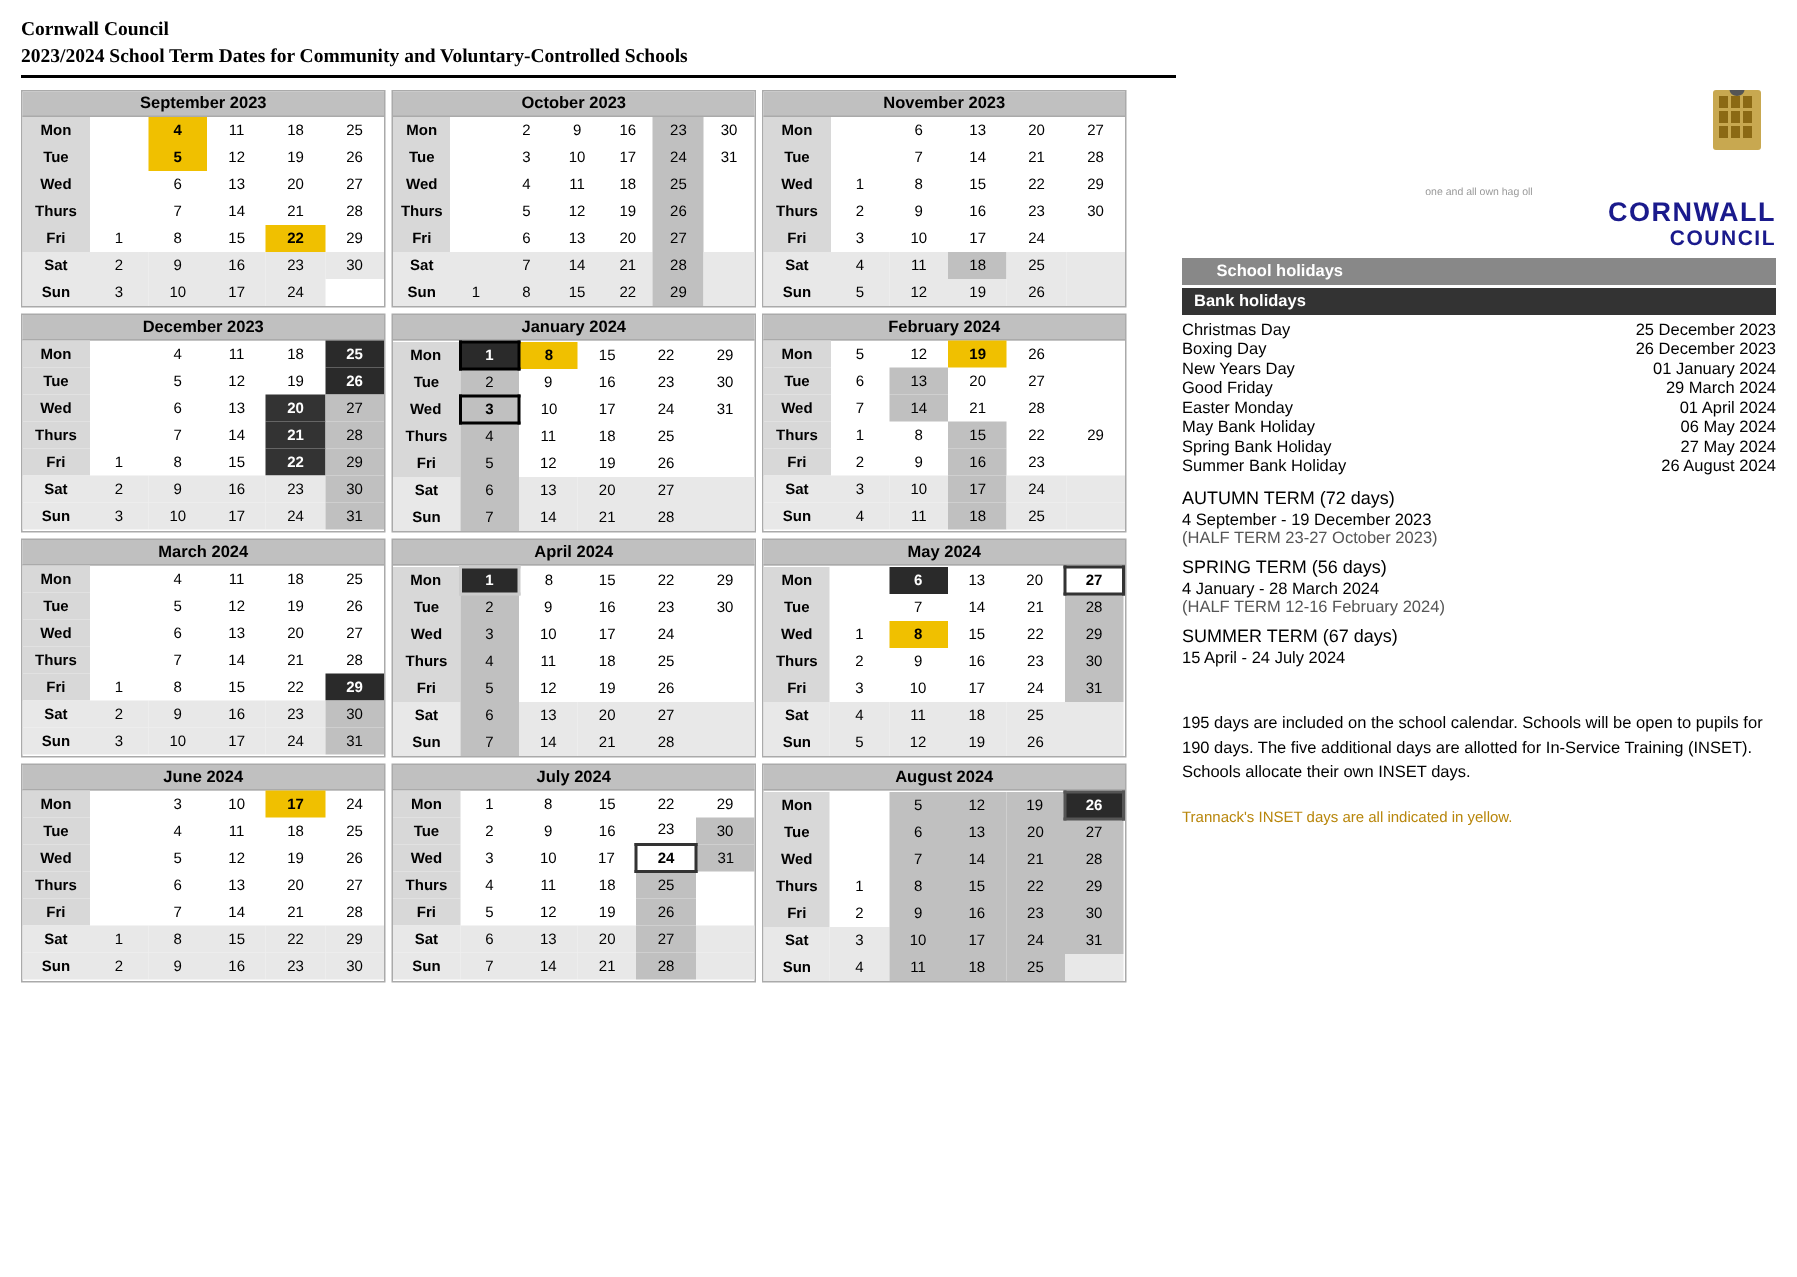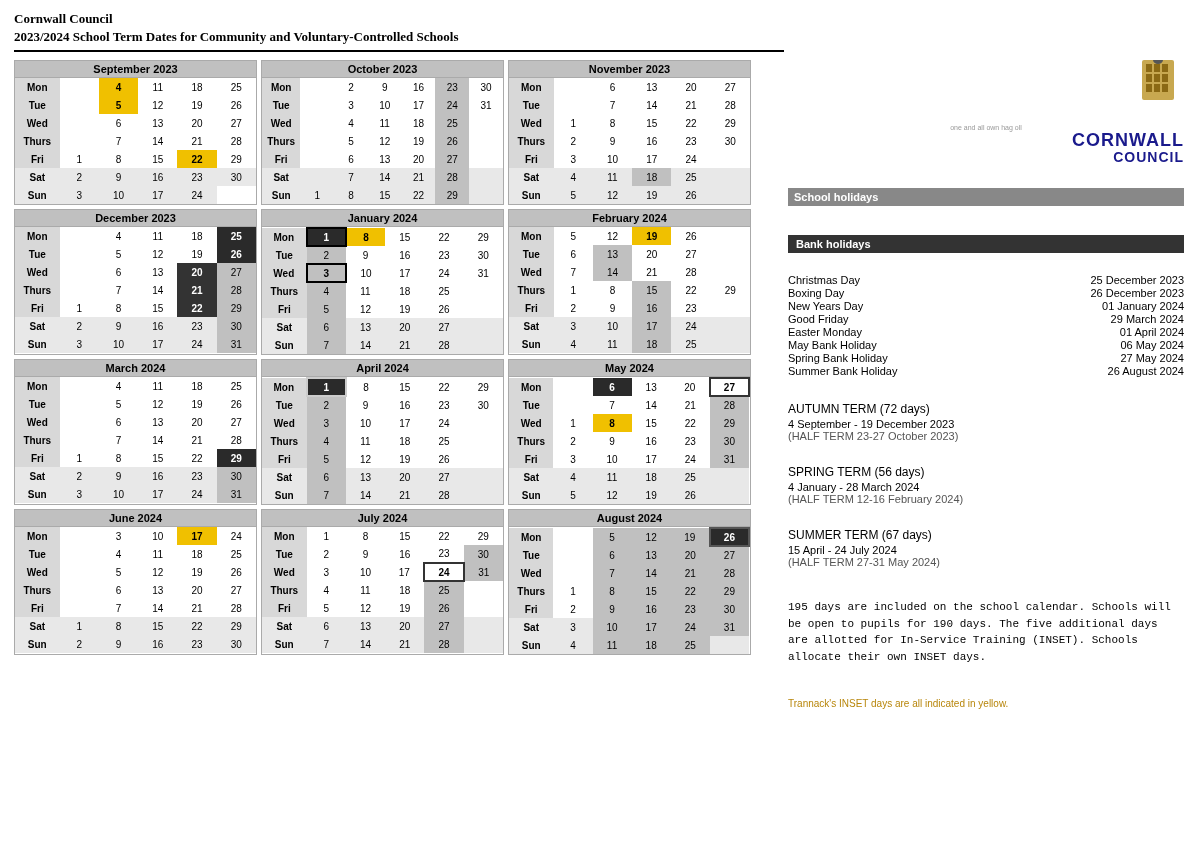--- a/index.html
+++ b/index.html
@@ -100,29 +100,29 @@
       color: #000;
       font-weight: bold;
     }
 
     
     .right-panel {
       width: 410px;
       padding-left: 14px;
       display: flex;
       flex-direction: column;
-      gap: 17px;
+      gap: 0;
     }
     .legend-school {
       background: #888;
       color: #fff;
-      padding: 3px 6px;
+      padding: 3px 23px;
       font-size: 11px;
       font-weight: bold;
-      margin-bottom: 12px;
+      margin-bottom: 2px;
     }
     .legend-bank {
       background: #333;
       color: #fff;
       padding: 3px 8px;
       font-size: 11px;
       font-weight: bold;
       margin-bottom: 4px;
     }
     .bank-holidays-list {
@@ -147,22 +147,21 @@
     .term-dates {
       font-size: 11px;
     }
     .term-half {
       font-size: 11px;
       color: #555;
     }
     .info-text {
       font-size: 11px;
       line-height: 1.5;
-      margin-top: 8px;
-      font-family: Liberation Mono, monospace;
+      margin-top: 23px;
     }
     .inset-note {
       color: #b8860b;
       font-size: 10px;
       margin-top: 16px;
     }
 
     .main-layout {
       display: flex;
       gap: 0;
@@ -1039,21 +1038,20 @@
         <div class="term-half">(HALF TERM 23-27 October 2023)</div>
       </div>
       <div class="term-section">
         <div class="term-title">SPRING TERM (56 days)</div>
         <div class="term-dates">4 January - 28 March 2024</div>
         <div class="term-half">(HALF TERM 12-16 February 2024)</div>
       </div>
       <div class="term-section">
         <div class="term-title">SUMMER TERM (67 days)</div>
         <div class="term-dates">15 April - 24 July 2024</div>
-        <div class="term-half">(HALF TERM 27-31 May 2024)</div>
       </div>
 
       <div class="info-text">195 days are included on the school calendar. Schools will be open to pupils for 190 days. The five additional days are allotted for In-Service Training (INSET). Schools allocate their own INSET days.</div>
       <div class="inset-note">Trannack's INSET days are all indicated in yellow.</div>
     </div>
 
   </div>
 </div>
 
 </body></html>

